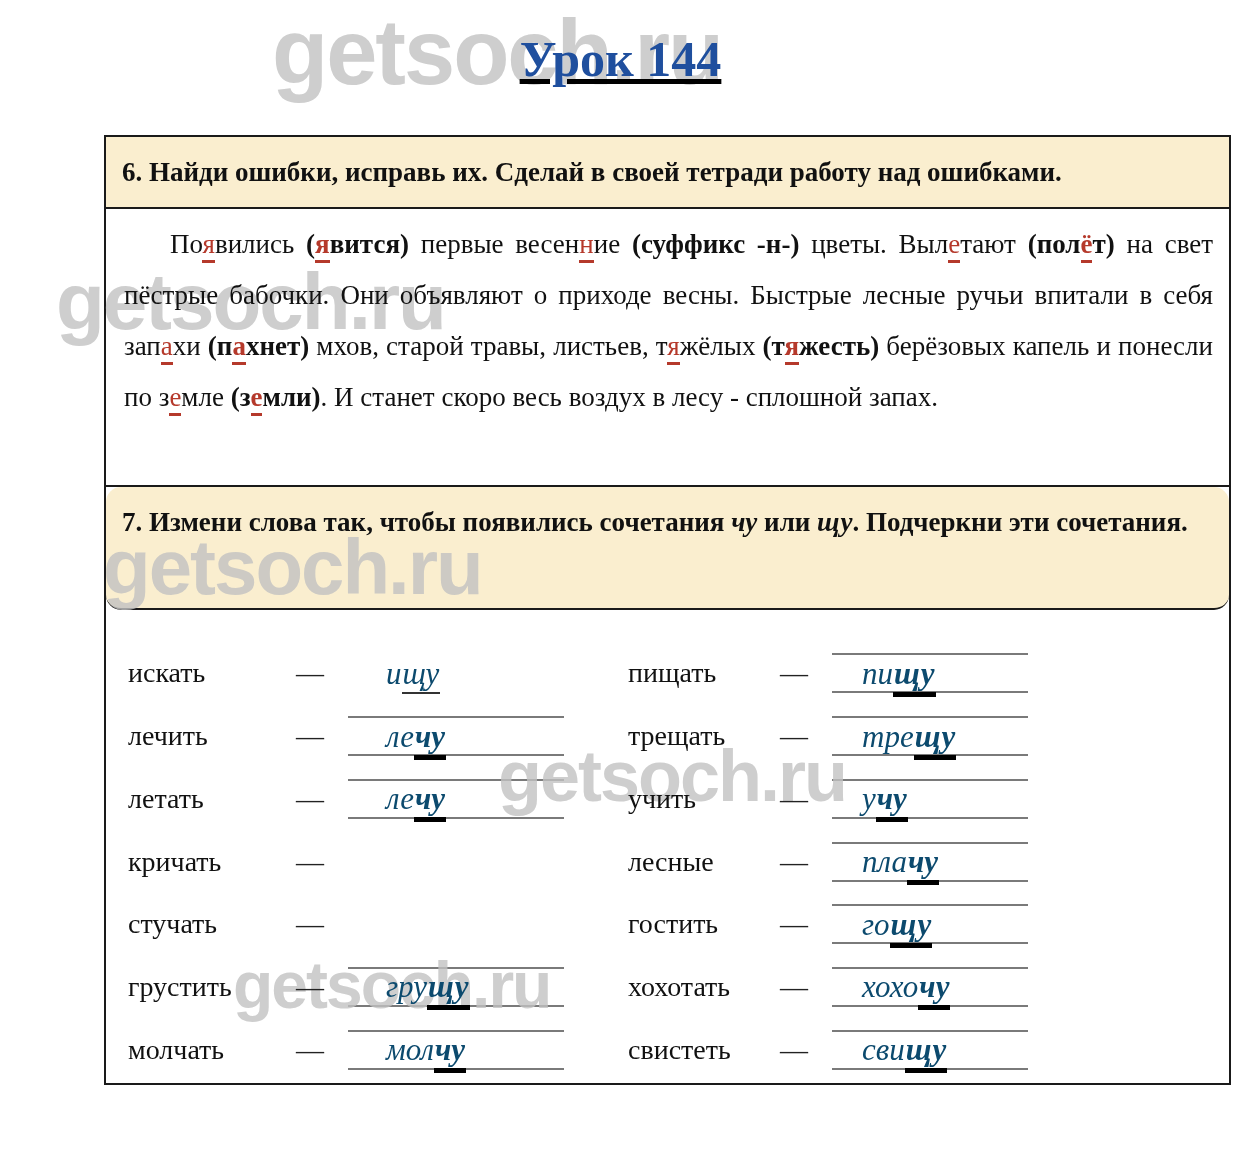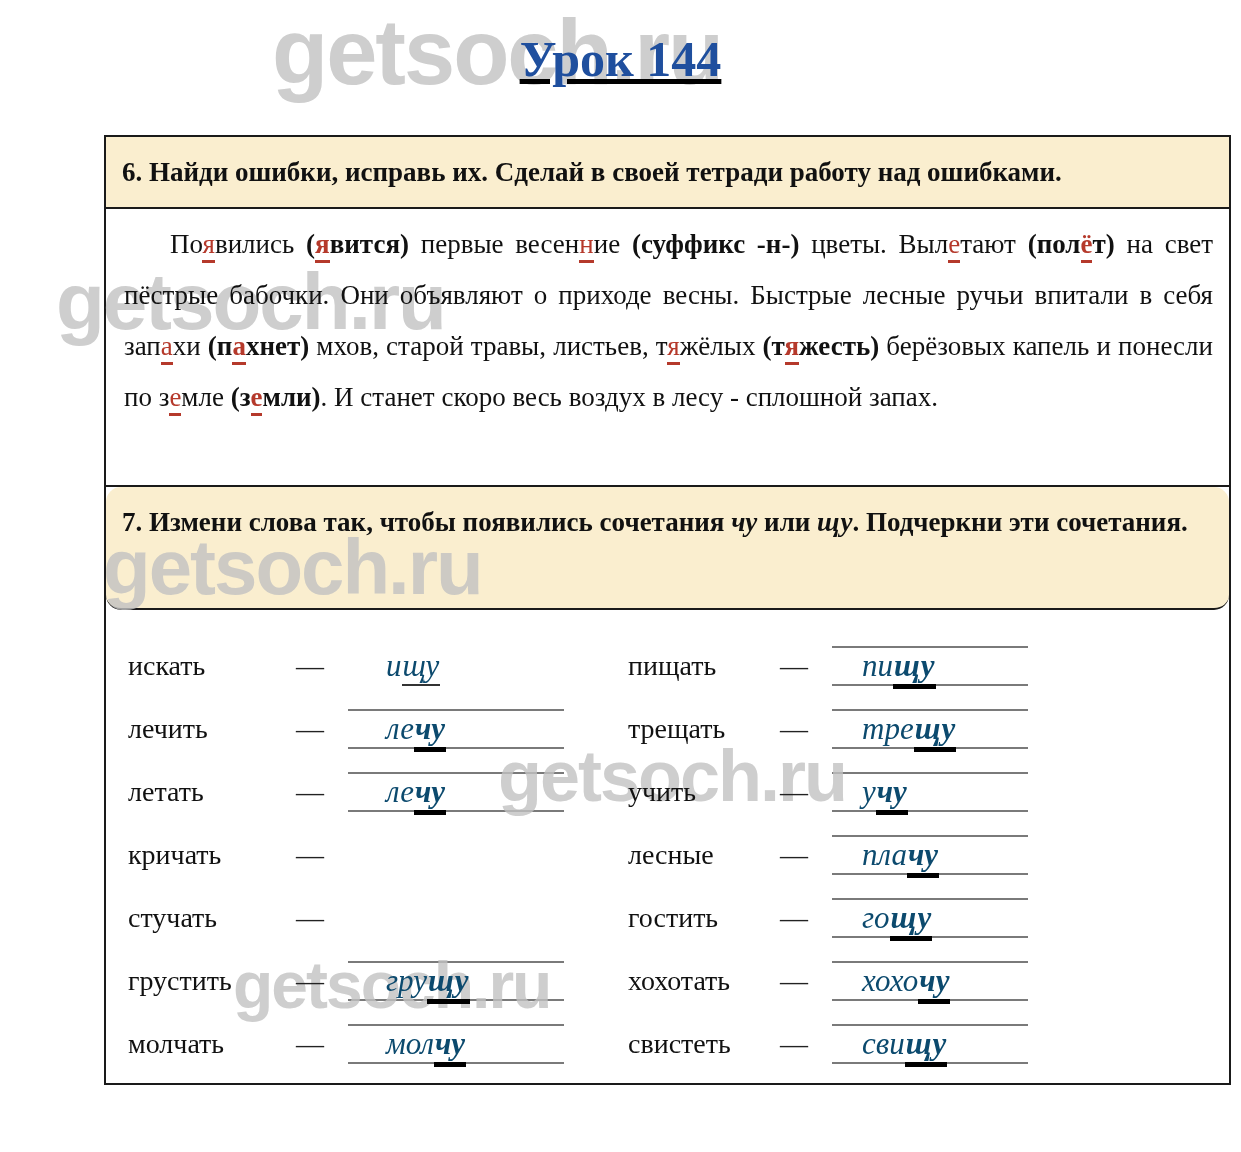--- a/index.html
+++ b/index.html
@@ -71,21 +71,21 @@
     text-align:justify;text-indent:46px;
   }
   .ex7-header{
     height:123px;
     padding:10px 16px 0 16px;
     line-height:50px;text-align:justify;border-radius:15px;
   }
   .ex7-header .hdr{position:relative;z-index:2;display:inline;}
   .ex7-body{
     height:471px;background:transparent;
-    padding:24px 0 0 22px;
+    padding:32px 0 0 22px;
     display:flex;gap:52px;
   }
   
   .tk-b{font-weight:bold;}
   .tk-bi{font-weight:bold;font-style:italic;}
   .tk-r{color:var(--red);border-bottom:3px solid var(--red);padding-bottom:1px;}
   .tk-rb{color:var(--red);font-weight:bold;border-bottom:3px solid var(--red);padding-bottom:1px;}
   
   .col{display:flex;flex-direction:column;}
   .col-left{width:448px;}

